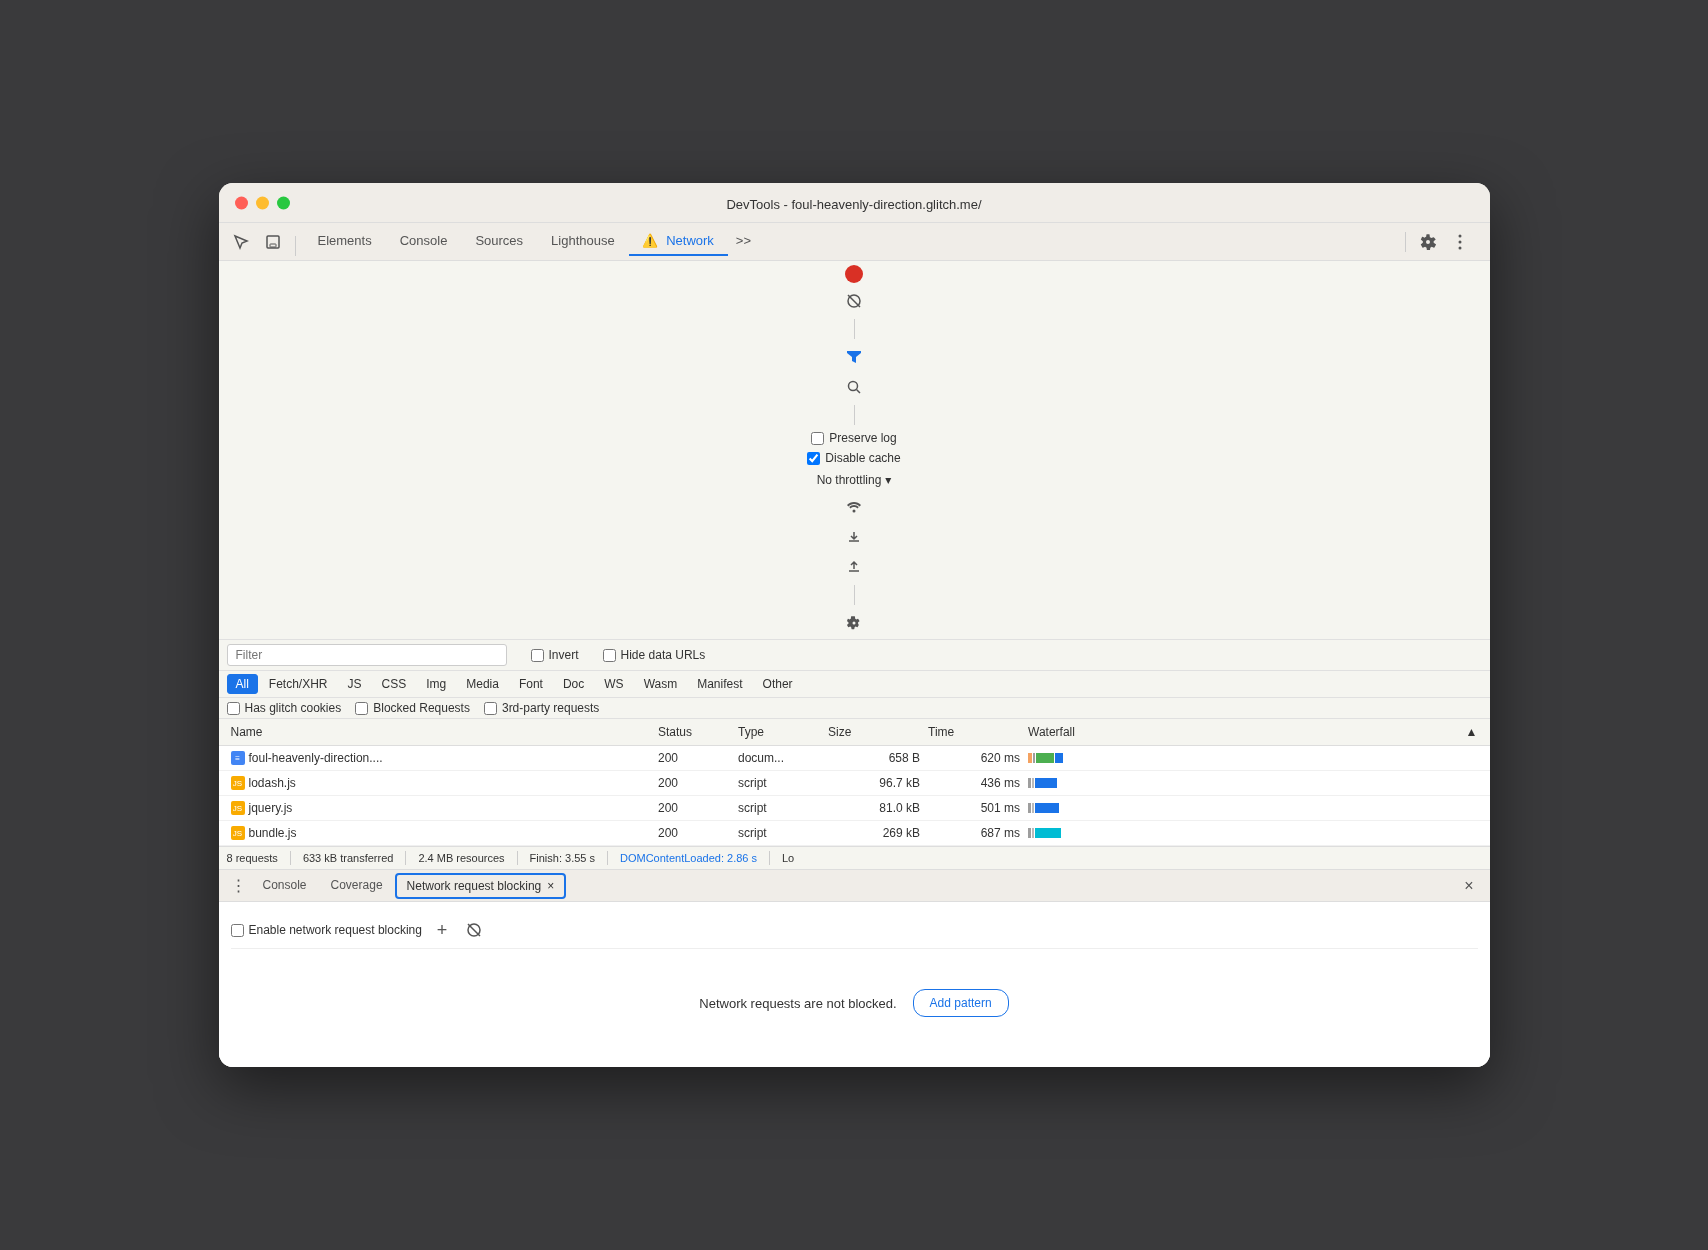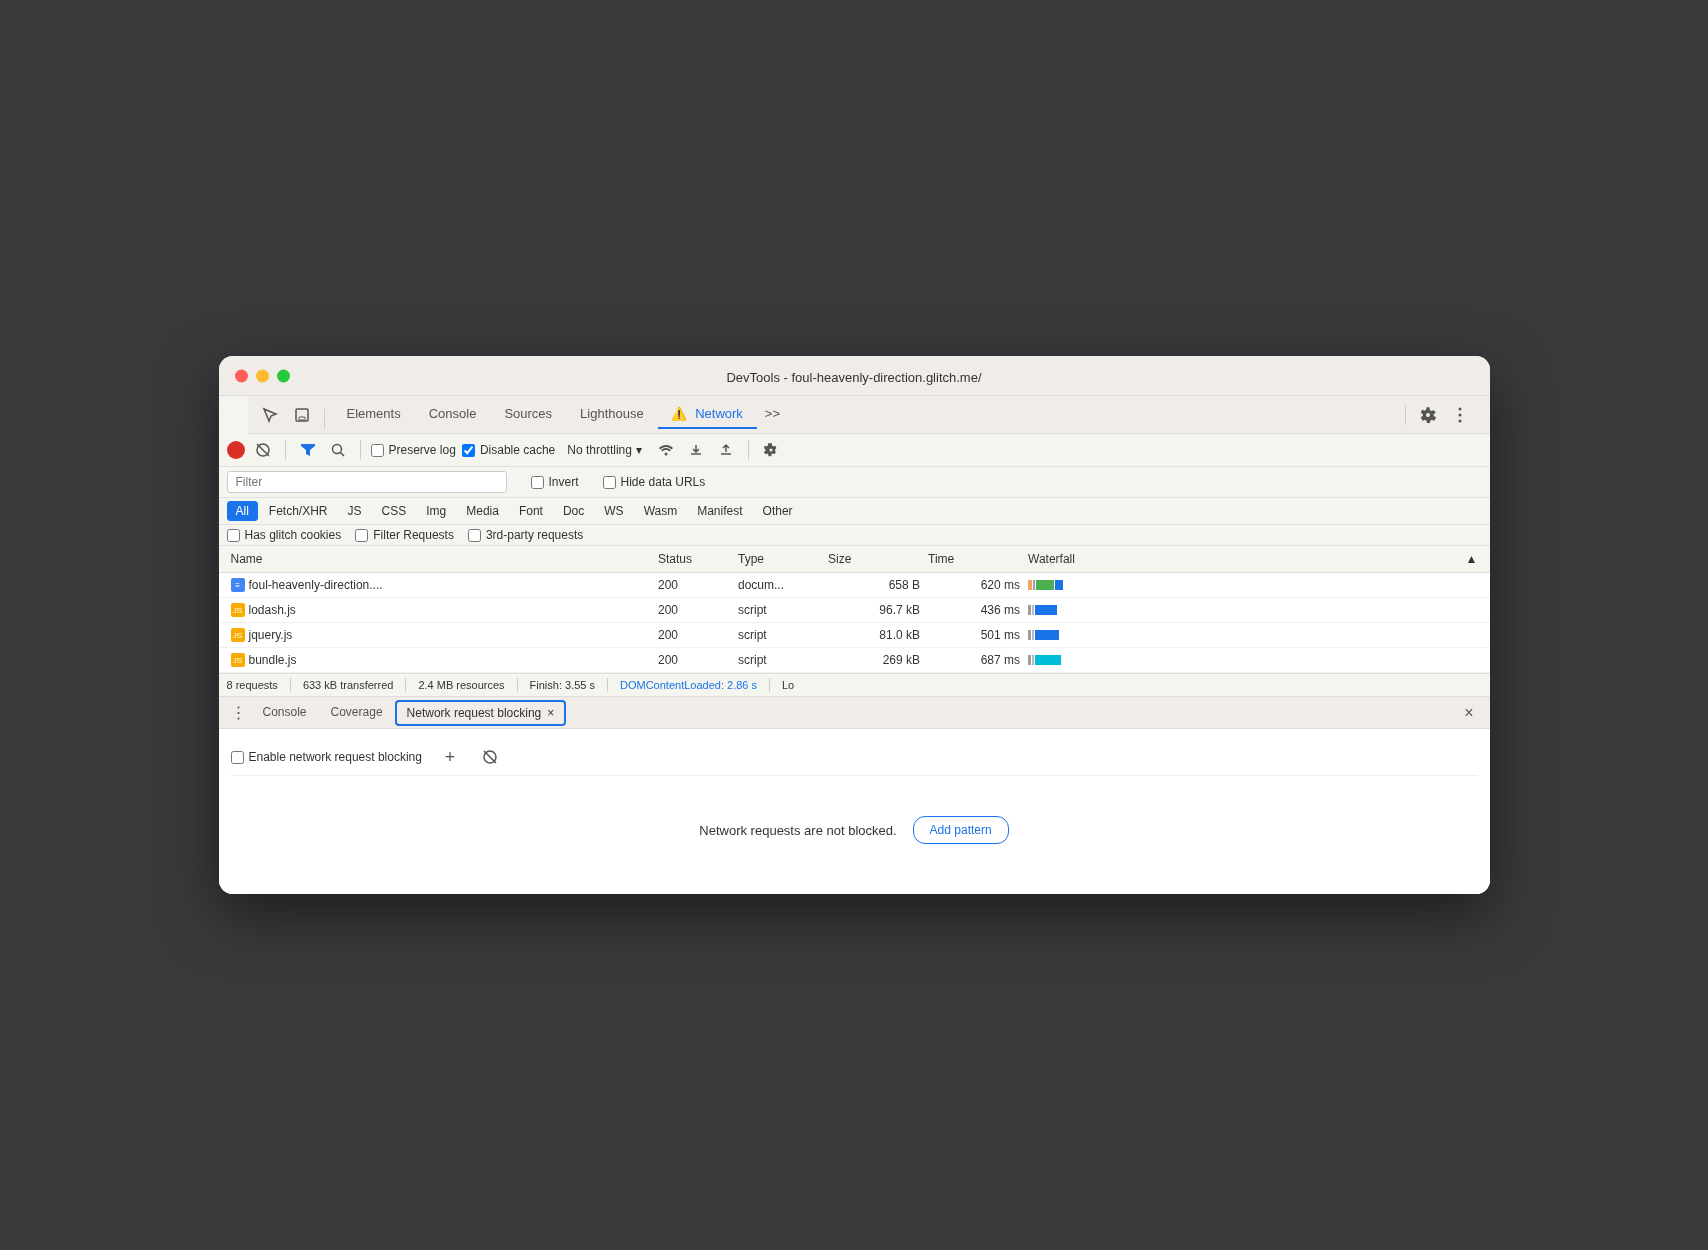--- a/index.html
+++ b/index.html
@@ -48,21 +48,20 @@
       font-weight: 500;
       color: #333;
     }
     .toolbar {
       background: #f0ede8;
       border-bottom: 1px solid #ddd;
       display: flex;
       align-items: flex-end;
       padding: 4px 8px;
       gap: 4px;
-      margin-left: 29px;
     }
     .toolbar-icon {
       width: 28px;
       height: 28px;
       display: flex;
       align-items: center;
       justify-content: center;
       color: #555;
       font-size: 14px;
       border-radius: 4px;
@@ -104,20 +103,21 @@
       padding-right: 8px;
     }
     
     .network-toolbar {
       background: #f5f5f0;
       border-bottom: 1px solid #e0e0e0;
       display: flex;
       align-items: center;
       padding: 4px 8px;
       gap: 6px;
+      flex-direction: column;
     }
     .record-btn {
       width: 18px;
       height: 18px;
       border-radius: 50%;
       background: #d93025;
       border: none;
       cursor: pointer;
     }
     .icon-btn {
@@ -316,21 +316,21 @@
       cursor: pointer;
     }
     
     .bottom-content {
       padding: 10px 12px;
       background: white;
     }
     .enable-blocking-row {
       display: flex;
       align-items: center;
-      gap: 16px;
+      gap: 8px;
       padding: 6px 0;
       border-bottom: 1px solid #eee;
     }
     .add-btn {
       width: 24px;
       height: 24px;
       font-size: 18px;
       display: flex;
       align-items: center;
       justify-content: center;
@@ -525,21 +525,21 @@
     <button class="type-btn">Other</button>
   </div>
 
   <div class="more-filters-row">
     <label class="checkbox-label">
       <input type="checkbox" style="">
       <span>Has glitch cookies</span>
     </label>
     <label class="checkbox-label">
       <input type="checkbox" style="">
-      <span>Filter Requests</span>
+      <span>Blocked Requests</span>
     </label>
     <label class="checkbox-label">
       <input type="checkbox" style="">
       <span>3rd-party requests</span>
     </label>
   </div>
 
   <div class="table-container">
     <div class="table-header">
       <div class="th">Name</div>

